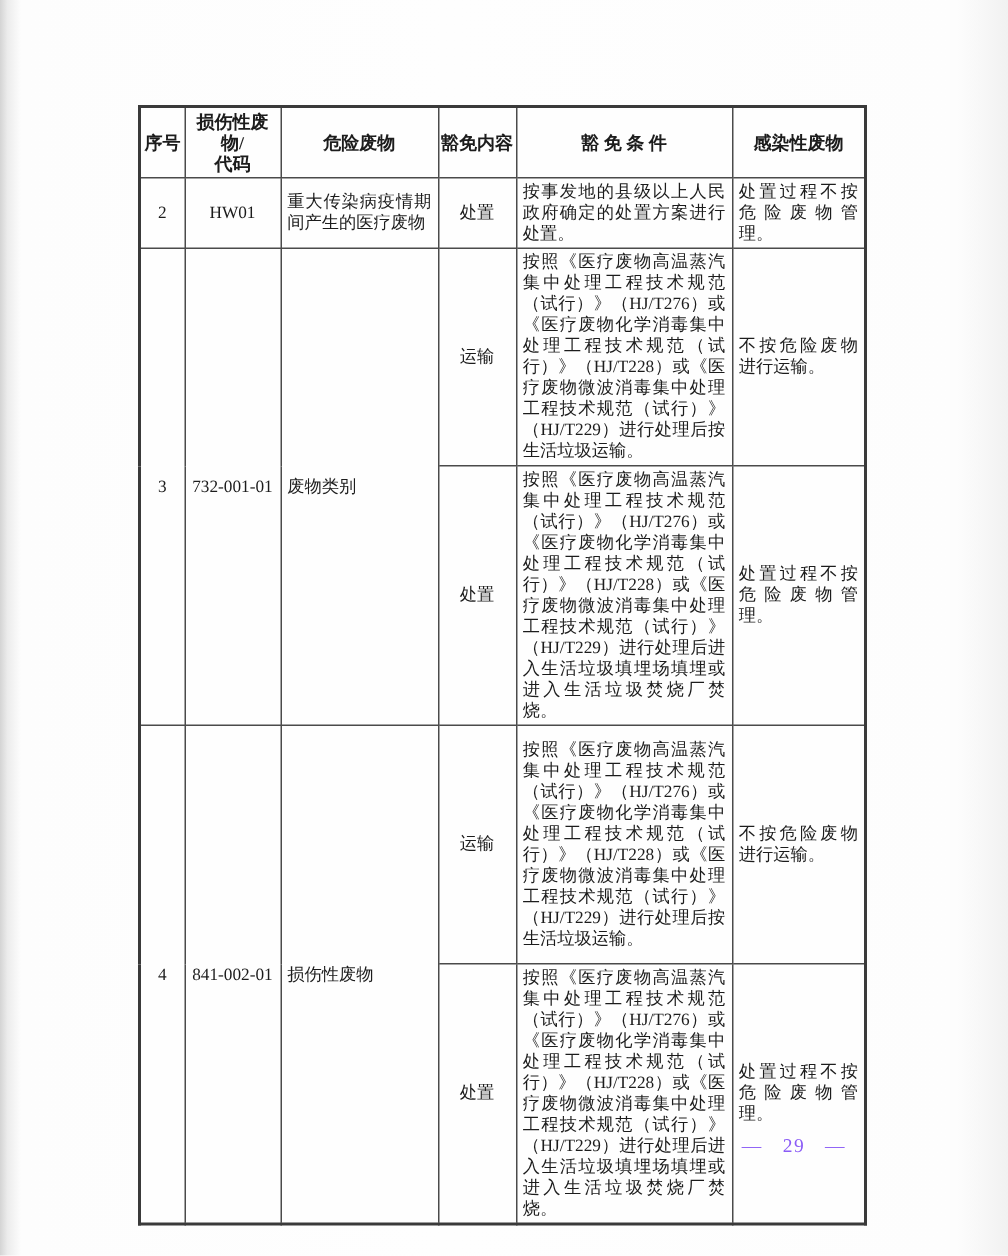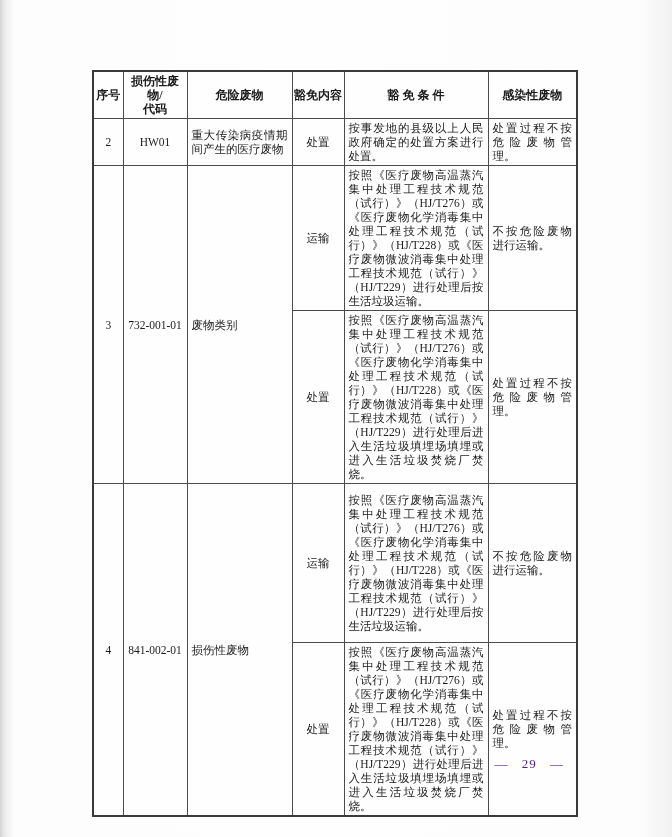--- a/index.html
+++ b/index.html
@@ -72,21 +72,21 @@
     position: absolute;
     left: 92px;
     top: 756px;
     width: 484px;
     text-align: right;
     padding-right: 12px;
     box-sizing: border-box;
     font-size: 13px;
     letter-spacing: 1px;
     word-spacing: 9px;
-    color: #4c1d95;
+    color: #8b5cf6;
   }
 </style>
 </head>
 <body>
 
 <div>
 
   <table class="doc-table">
     <colgroup>
       <col style="width:30px">

